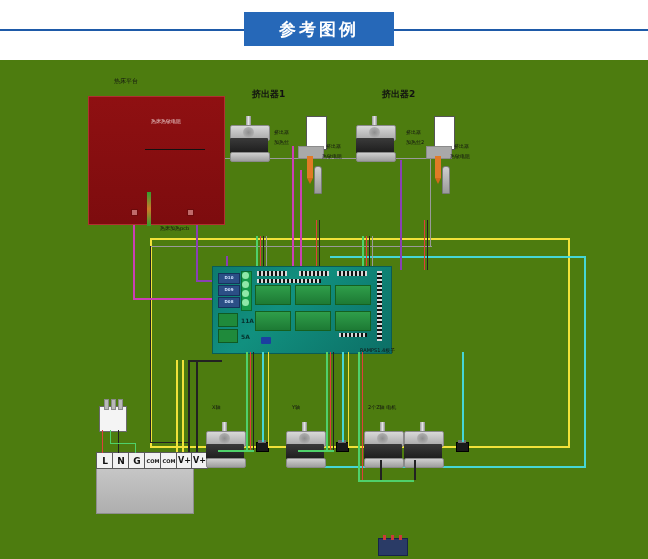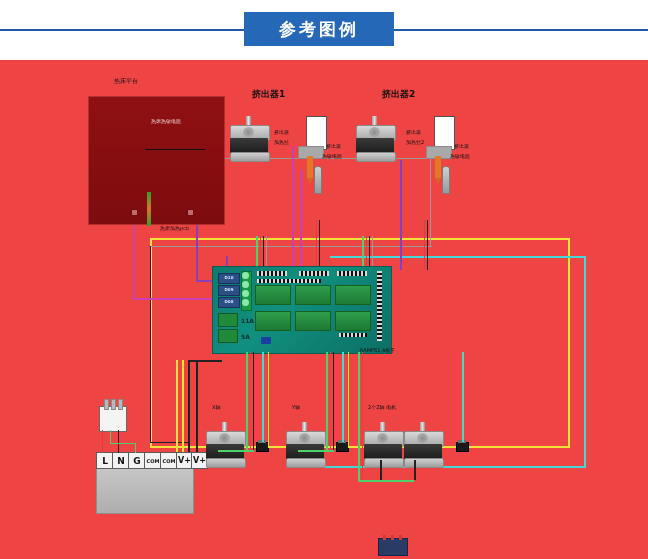--- a/index.html
+++ b/index.html
@@ -7,21 +7,21 @@
        font-family:"DejaVu Sans","Liberation Sans",sans-serif;}
 
   
   #header{position:absolute;left:0;top:0;width:648px;height:60px;}
   #header-rule{position:absolute;left:0;top:29px;width:648px;height:2px;background:#1e5aa8;}
   #header-badge{position:absolute;left:196px;top:12px;width:150px;height:34px;
      background:#2668b8;display:flex;align-items:center;justify-content:center;margin-left:48px;}
   #header-badge span{color:#ffffff;font-size:17px;letter-spacing:3px;font-weight:bold;}
 
   
-  #canvas{position:absolute;left:0;top:60px;width:648px;height:499px;background:#ef4444;}
+  #canvas{position:absolute;left:0;top:60px;width:648px;height:499px;background:#4d7c0f;}
 
   
   .w{position:absolute;}
   .wh{height:1px;}
   .wv{width:1px;}
 
   
   .lbl{position:absolute;color:#111;white-space:nowrap;line-height:1;}
   .lbl-sm{font-size:6px;}
   .lbl-xs{font-size:5px;}

